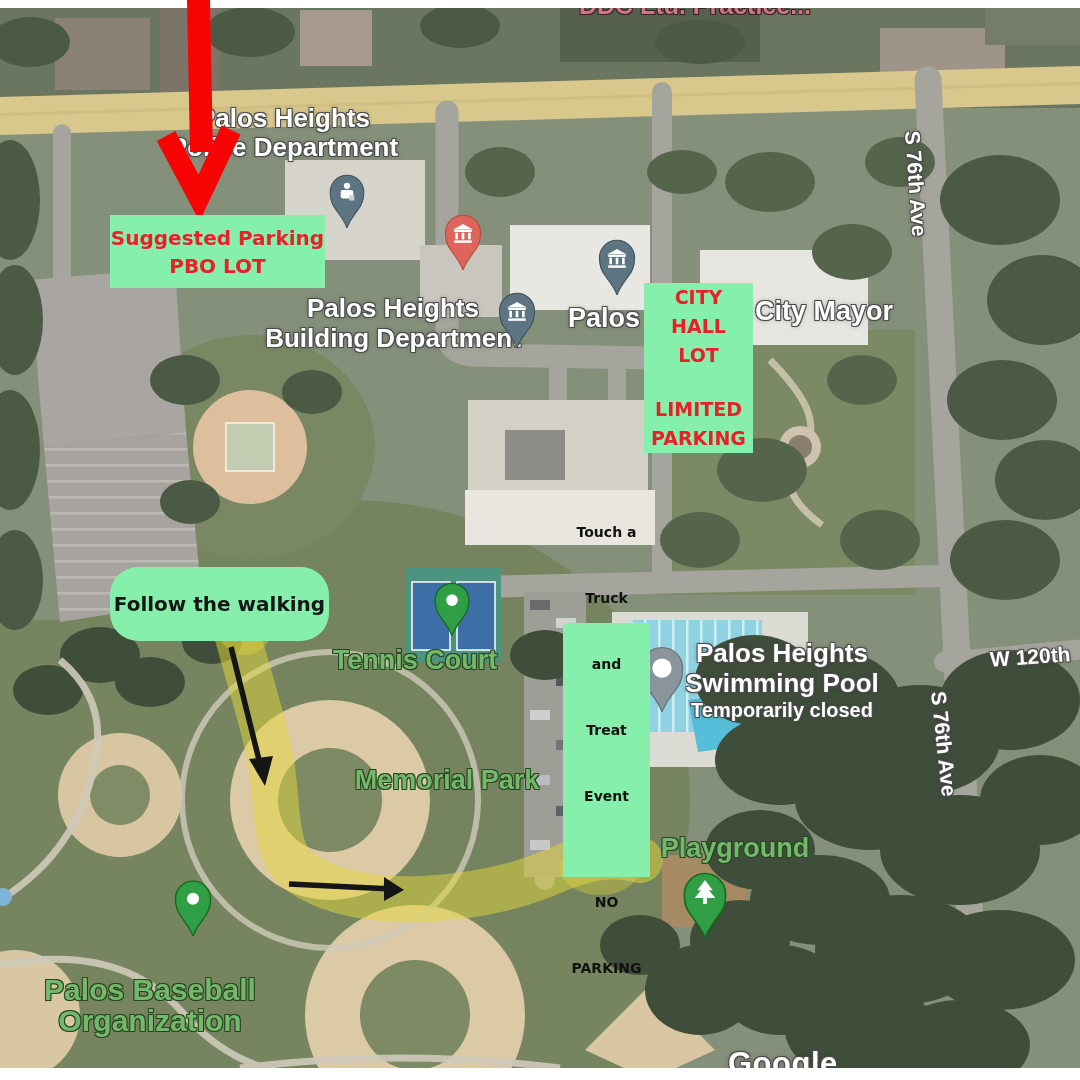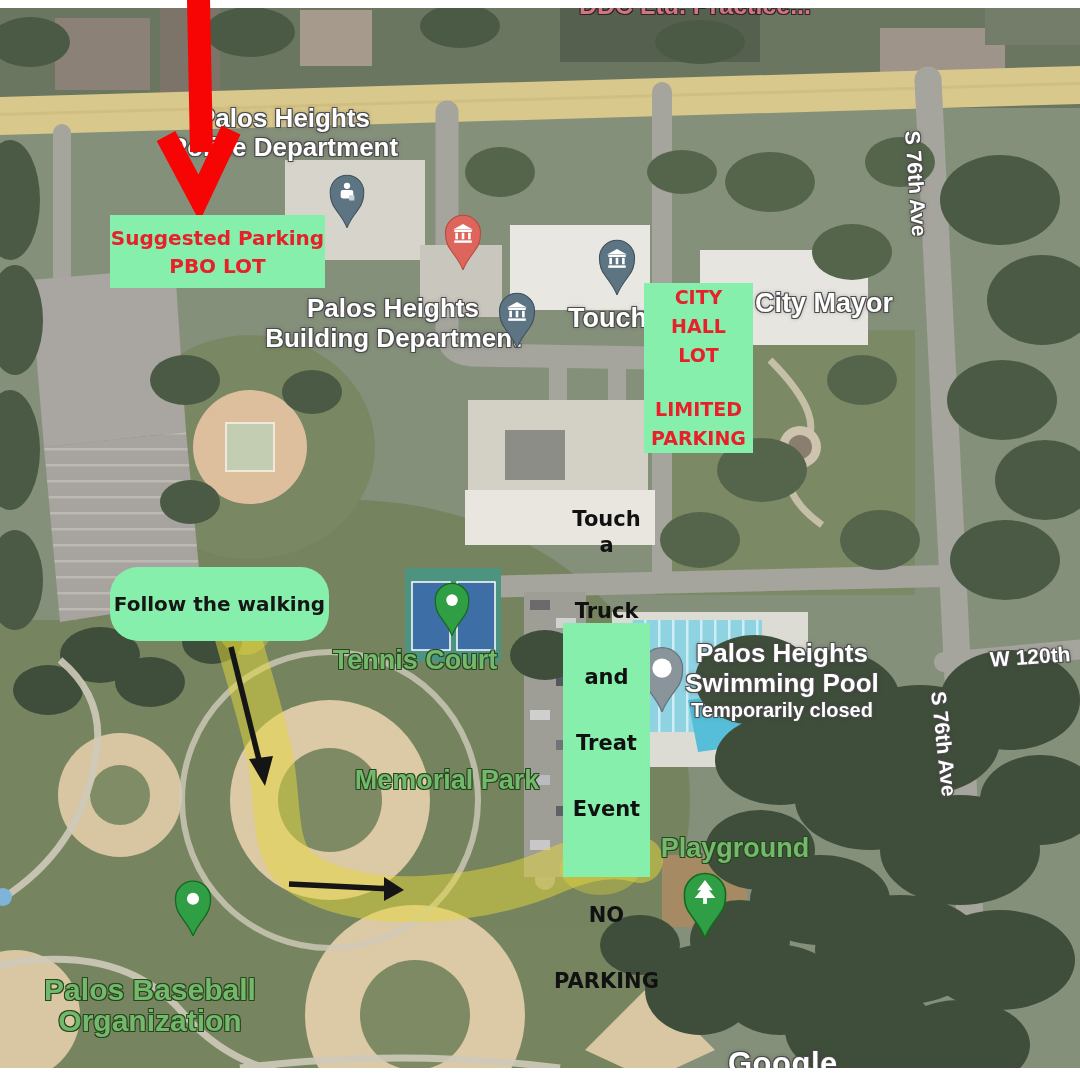--- a/index.html
+++ b/index.html
@@ -21,21 +21,21 @@
 
   .pin{position:absolute;z-index:3;}
 
   
   .ybox{position:absolute;z-index:5;background:#86efac;display:flex;flex-direction:column;
     align-items:center;justify-content:center;text-align:center;
     font-family:"DejaVu Sans",sans-serif;font-weight:700;}
   #box-suggested{left:110px;top:215px;width:215px;height:73px;color:#e8202a;font-size:20px;line-height:28px;}
   #box-cityhall{left:644px;top:283px;width:109px;height:170px;color:#e8202a;font-size:19px;line-height:29px;}
   #box-follow{left:110px;top:567px;width:219px;height:74px;border-radius:28px;color:#161616;font-size:20px;line-height:28px;}
-  #box-event{left:563px;top:623px;width:87px;height:254px;color:#111111;font-size:21px;line-height:26px;gap:40px;}
+  #box-event{left:563px;top:623px;width:87px;height:254px;color:#111111;font-size:14px;line-height:26px;gap:40px;}
   .spacer-sm{height:30px;} .spacer-xs{height:34px;}
 
   #arrows{position:absolute;left:0;top:0;z-index:4;pointer-events:none;}
   #red-arrow{position:absolute;left:145px;top:0;z-index:8;}
   #google-mark{position:absolute;left:728px;top:1046px;z-index:6;font-size:31px;font-weight:700;letter-spacing:.5px;}
 </style>
 </head>
 <body>
 
 <div id="canvas">
@@ -208,23 +208,23 @@
       <div class="glabel ctr" style="left:284px;top:104px;font-size:26px;line-height:29px;">
         <div>Palos Heights</div>
         <div>Police Department</div>
       </div>
 
       <div class="glabel ctr" style="left:393px;top:293px;font-size:26px;line-height:30px;">
         <div>Palos Heights</div>
         <div>Building Department</div>
       </div>
 
-      <div class="glabel" style="left:568px;top:303px;font-size:27px;">Touch</div>
-
-      <div class="glabel" style="left:755px;top:288px;font-size:27px;">City Mayor</div>
+      <div class="glabel" style="left:568px;top:303px;font-size:27px;">Palos</div>
+
+      <div class="glabel" style="left:755px;top:296px;font-size:27px;">City Mayor</div>
 
       <div class="glabel green ctr" style="left:415px;top:645px;font-size:27px;text-align:center;">Tennis Court</div>
 
       <div class="glabel green ctr" style="left:447px;top:765px;font-size:27px;">Memorial Park</div>
 
       <div class="glabel ctr" style="left:782px;top:638px;font-size:26px;line-height:30px;">
         <div>Palos Heights</div>
         <div>Swimming Pool</div>
         <div style="font-size:20px;line-height:24px;">Temporarily closed</div>
       </div>

